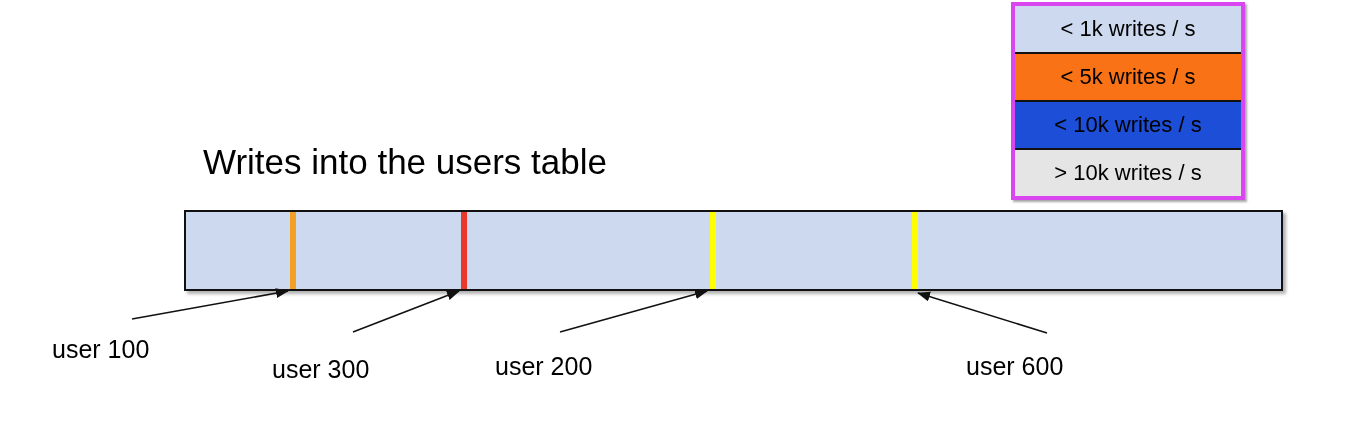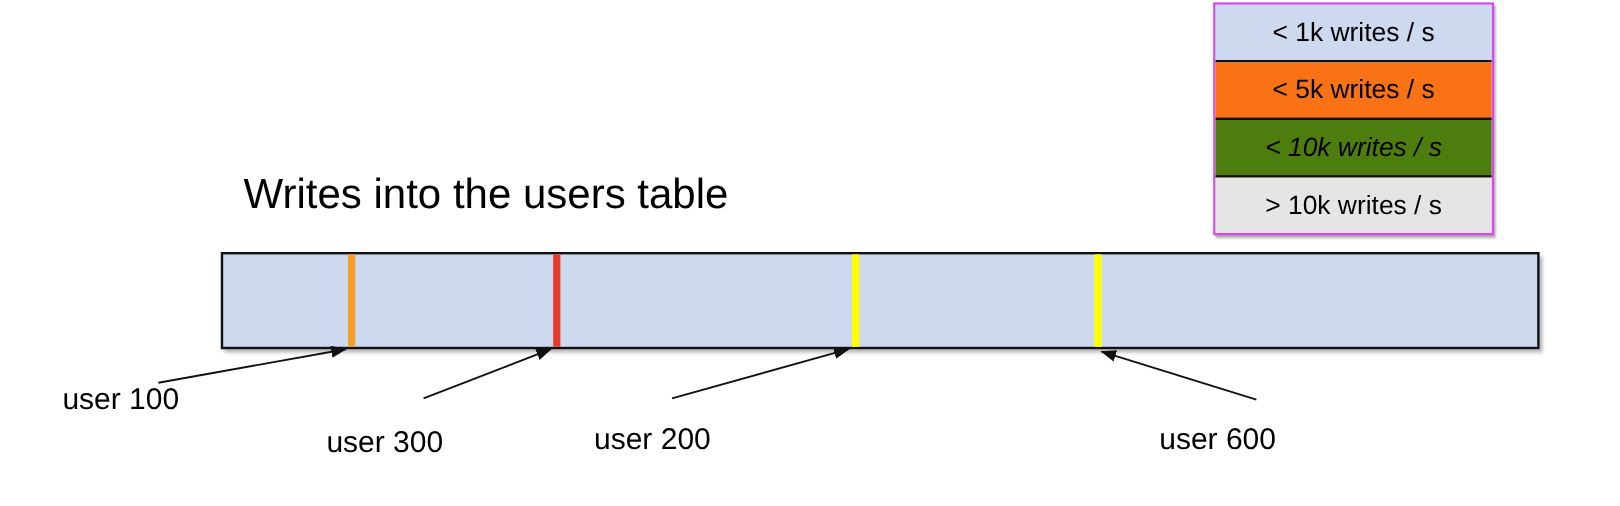--- a/index.html
+++ b/index.html
@@ -45,40 +45,40 @@
   .stripe-2 { left: 275px; }
   .stripe-3 { left: 524px; }
   .stripe-4 { left: 726px; }
   
   .legend {
     position: absolute;
     left: 1011px;
     top: 2px;
     width: 234px;
     box-sizing: border-box;
-    border: 2px solid #d946ef;
+    border: 4px solid #d946ef;
     box-shadow: 2px 2px 2px rgba(0,0,0,0.35);
   }
   .legend-row {
     height: 46px;
     line-height: 46px;
     text-align: center;
     font-size: 22px;
     border-bottom: 2px solid #111111;
     white-space: nowrap;
   }
   .legend-row:last-child { border-bottom: none; }
   
   .user-label {
     position: absolute;
     font-size: 25px;
     line-height: 26px;
     white-space: nowrap;
   }
-  .user-label-1 { left: 52px;  top: 320px; }
+  .user-label-1 { left: 52px;  top: 336px; }
   .user-label-2 { left: 272px; top: 356px; }
   .user-label-3 { left: 495px; top: 353px; }
   .user-label-4 { left: 966px; top: 353px; }
   .arrow-layer {
     position: absolute;
     left: 0;
     top: 0;
     width: 1350px;
     height: 422px;
     pointer-events: none;
@@ -94,21 +94,21 @@
   <div class="table-bar" style="background-color: rgb(205, 217, 239);">
     <span class="stripe stripe-1" style="background-color: rgb(242, 161, 38);"></span>
     <span class="stripe stripe-2" style="background-color: rgb(232, 57, 43);"></span>
     <span class="stripe stripe-3" style="background-color: rgb(255, 255, 0);"></span>
     <span class="stripe stripe-4" style="background-color: rgb(255, 255, 0);"></span>
   </div>
 
   <div class="legend">
     <div class="legend-row" style="background-color: rgb(205, 217, 239);">&lt; 1k writes / s</div>
     <div class="legend-row" style="background-color: #f97316;">&lt; 5k writes / s</div>
-    <div class="legend-row" style="background-color: #4d7c0f; font-style: italic;">&lt; 10k writes / s</div>
+    <div class="legend-row" style="background-color: #1d4ed8;">&lt; 10k writes / s</div>
     <div class="legend-row" style="background-color: #e5e5e5;">&gt; 10k writes / s</div>
   </div>
 
   <div class="user-label user-label-1">user 100</div>
   <div class="user-label user-label-2">user 300</div>
   <div class="user-label user-label-3">user 200</div>
   <div class="user-label user-label-4">user 600</div>
 
   <svg class="arrow-layer" viewBox="0 0 1350 422" xmlns="http://www.w3.org/2000/svg">
     <defs>

